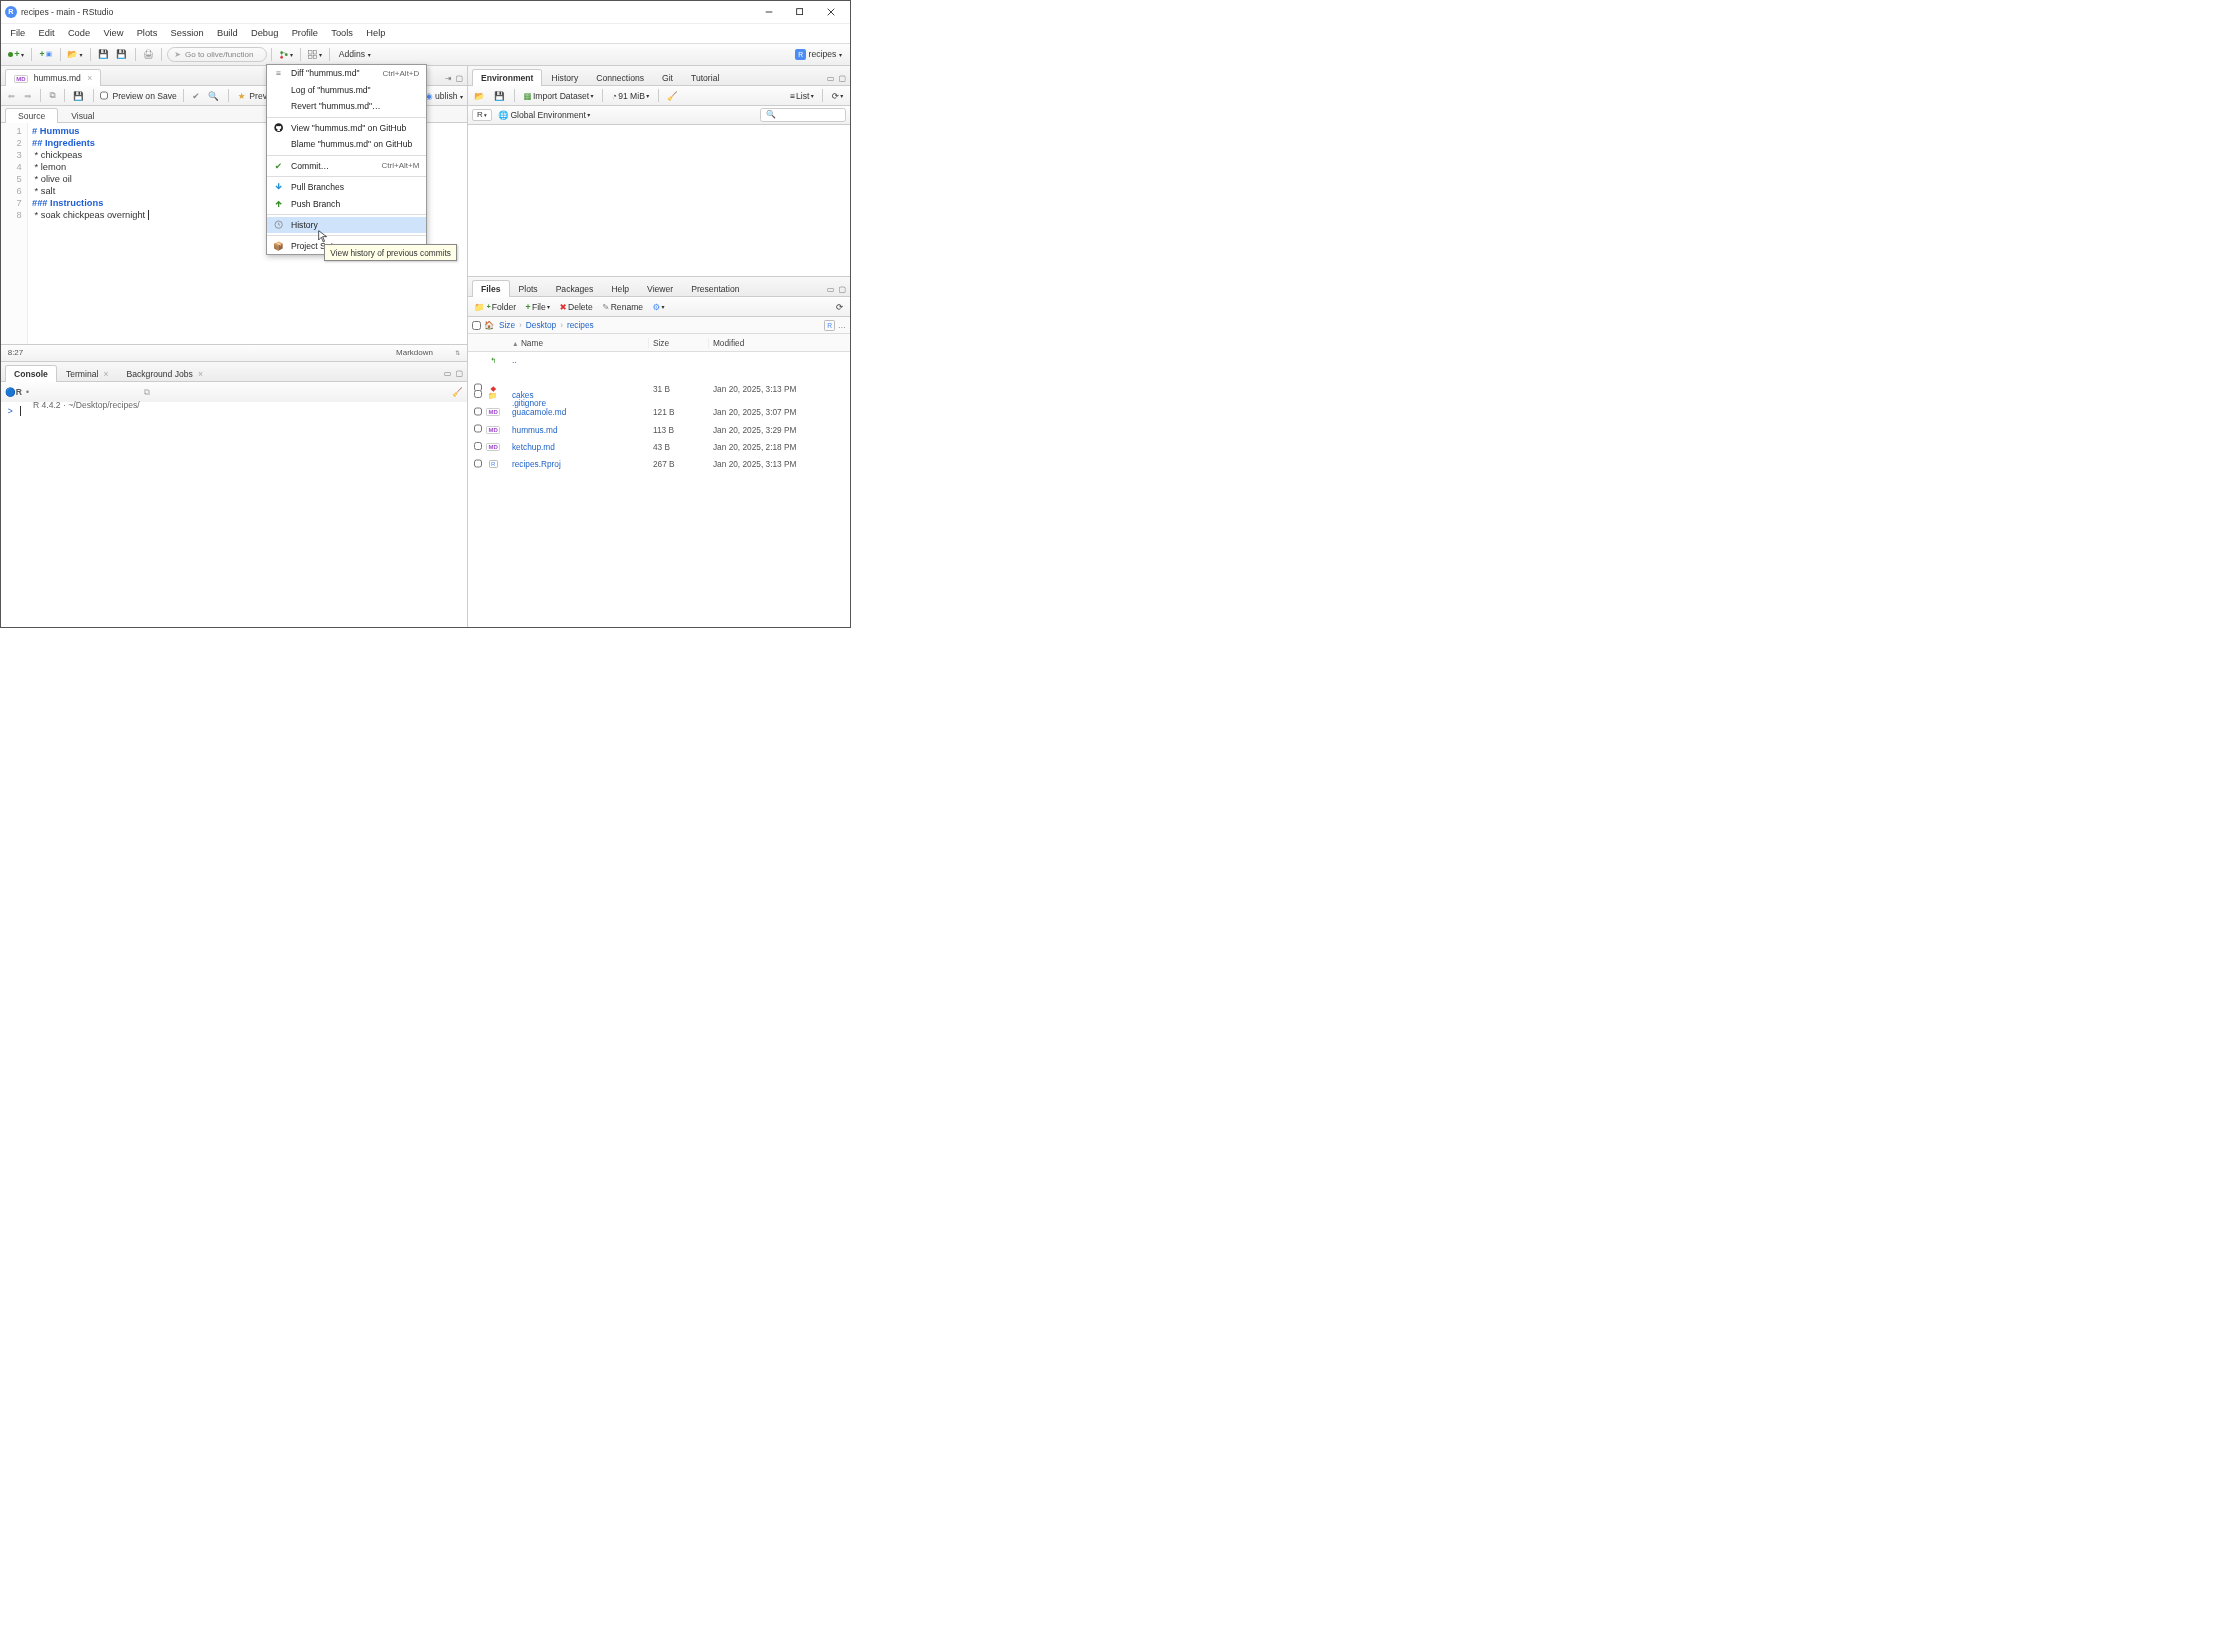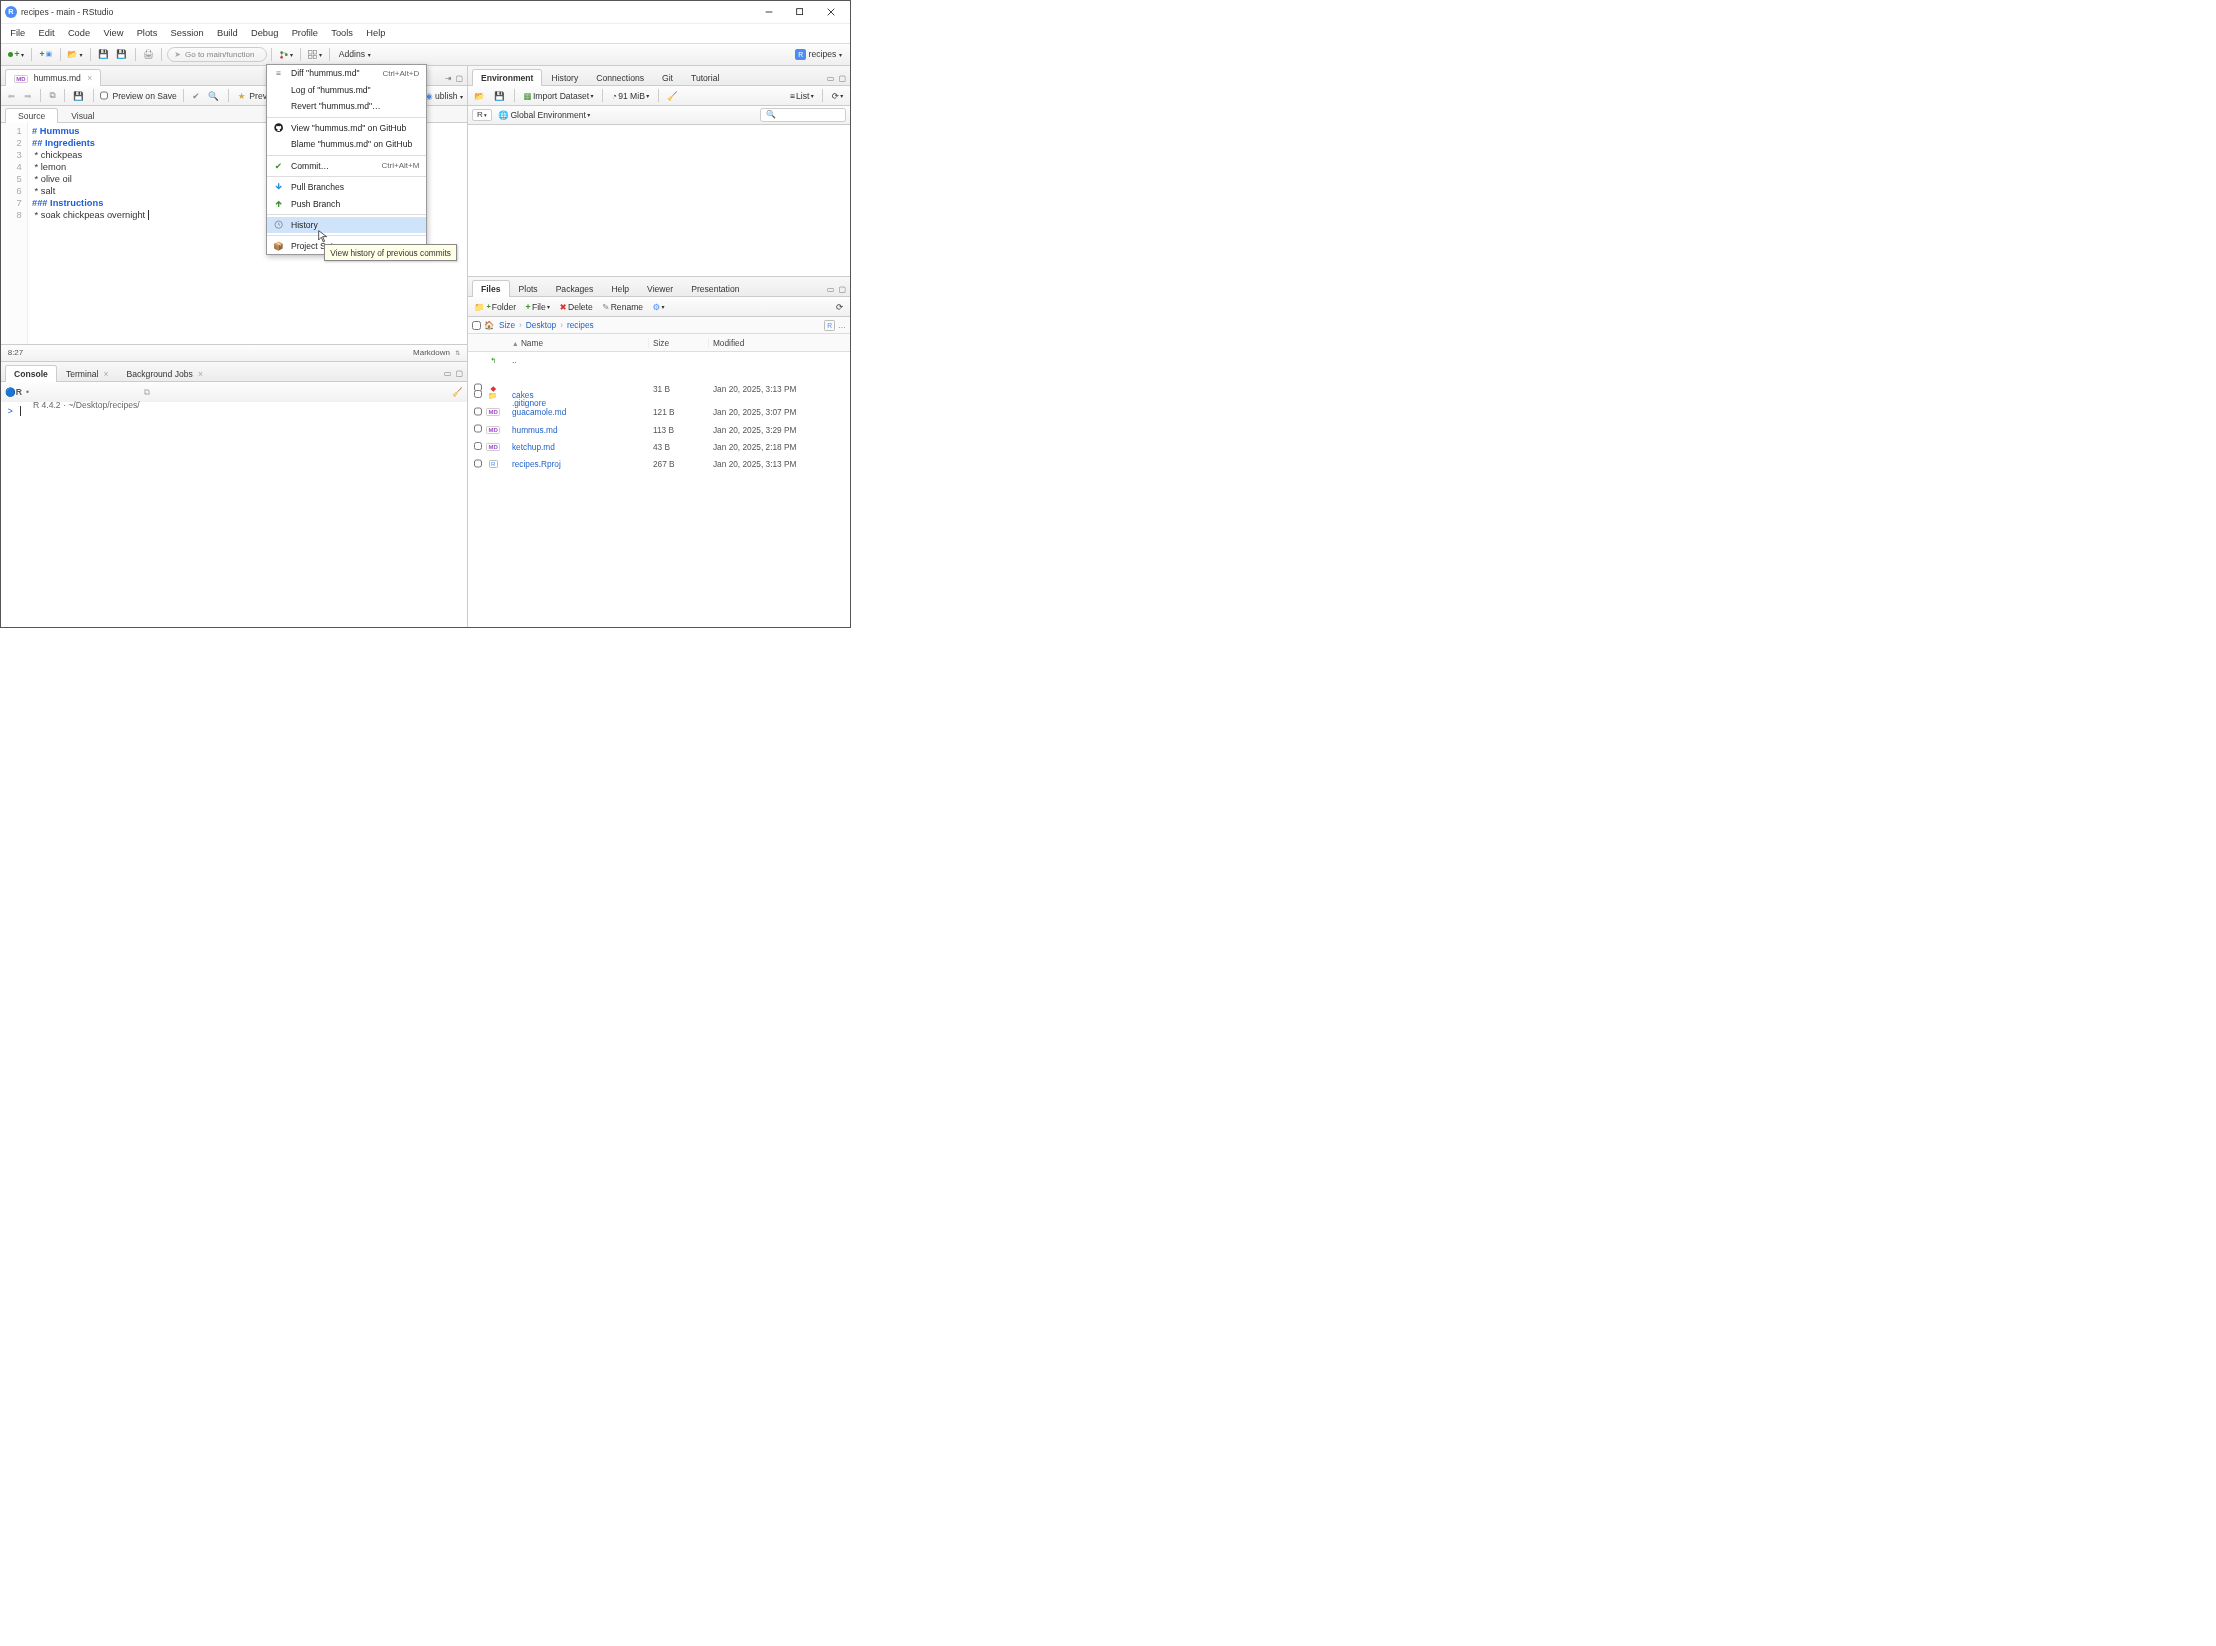--- a/index.html
+++ b/index.html
@@ -44,21 +44,21 @@
 
   
   .editor { flex:1; display:flex; font-family: "Consolas","Menlo",monospace; font-size:9.3px; line-height:12px; overflow:hidden; position:relative;}
   .gutter { width: 27px; text-align:right; padding: 2px 5.3px 2px 0; color:#aaa; background:#fcfcfc; border-right:0.7px solid #eee;}
   .codelines { padding:2px 4px; white-space:pre; color:#333;}
   .h1tok { color:#1e5fd6; font-weight:bold;}
   .h2tok { color:#1e5fd6; font-weight:bold;}
   .h3tok { color:#1e5fd6; font-weight:bold;}
   .cursor-pipe { border-right:0.7px solid #333;}
   .statusbar { height:17.3px; border-top:0.7px solid #ccc; background: linear-gradient(#fdfdfd,#f1f1f1); display:flex; align-items:center; padding:0 6.7px; font-size:8px; color:#555;}
-  .statusbar .right { margin-left:auto; display:flex; align-items:center; gap:4px;}
+  .statusbar .right { margin-left:auto; display:flex; align-items:center; gap:21px;}
 
   
   .subtabs { height:17.3px; display:flex; align-items:flex-end; border-bottom:0.7px solid #ccc; background:#f7f7f7; padding:0 4px;}
   .subtab {padding:2px 12px; font-size:8.6px; border:0.7px solid transparent; border-bottom:none; top:0.7px; position:relative; color:#444;}
   .subtab.active { background:#fff; border-color:#ccc; border-top-left-radius:2.7px; border-top-right-radius:2.7px;}
 
   
   .consolebody { flex:1; padding:4px 6.7px; font-family:"Consolas","Menlo",monospace; font-size:8.6px;}
   .prompt { color:#1e5fd6;}
 
@@ -163,21 +163,21 @@
     <div class="tb-btn">
         <span style="color:#4b8cf5;">💾</span>
       </div>
     <div class="tb-sep"></div>
     <div class="tb-btn">
         <span style="color:#888;">🖨</span>
       </div>
     <div class="tb-sep"></div>
     <div class="tb-input">
       <span style="color:#aaa;">➤</span>
-      <span style="color:#888;">Go to main/function</span>
+      <span style="color:#888;">Go to olive/function</span>
     </div>
     <div class="tb-sep"></div>
     <div class="tb-btn">
       <svg width="9.3" height="9.3" viewBox="0 0 14 14">
           <circle cx="4" cy="4" r="2" fill="#3a8f2a"></circle>
           <circle cx="4" cy="11" r="2" fill="#d33"></circle>
           <circle cx="11" cy="7" r="2" fill="#3a8f2a"></circle>
           <path d="M4 6 v3 M6 4 Q10 4 11 6" fill="none" stroke="#888" stroke-width="1"></path>
         </svg>
       <span style="font-size:6px;">▾</span>

